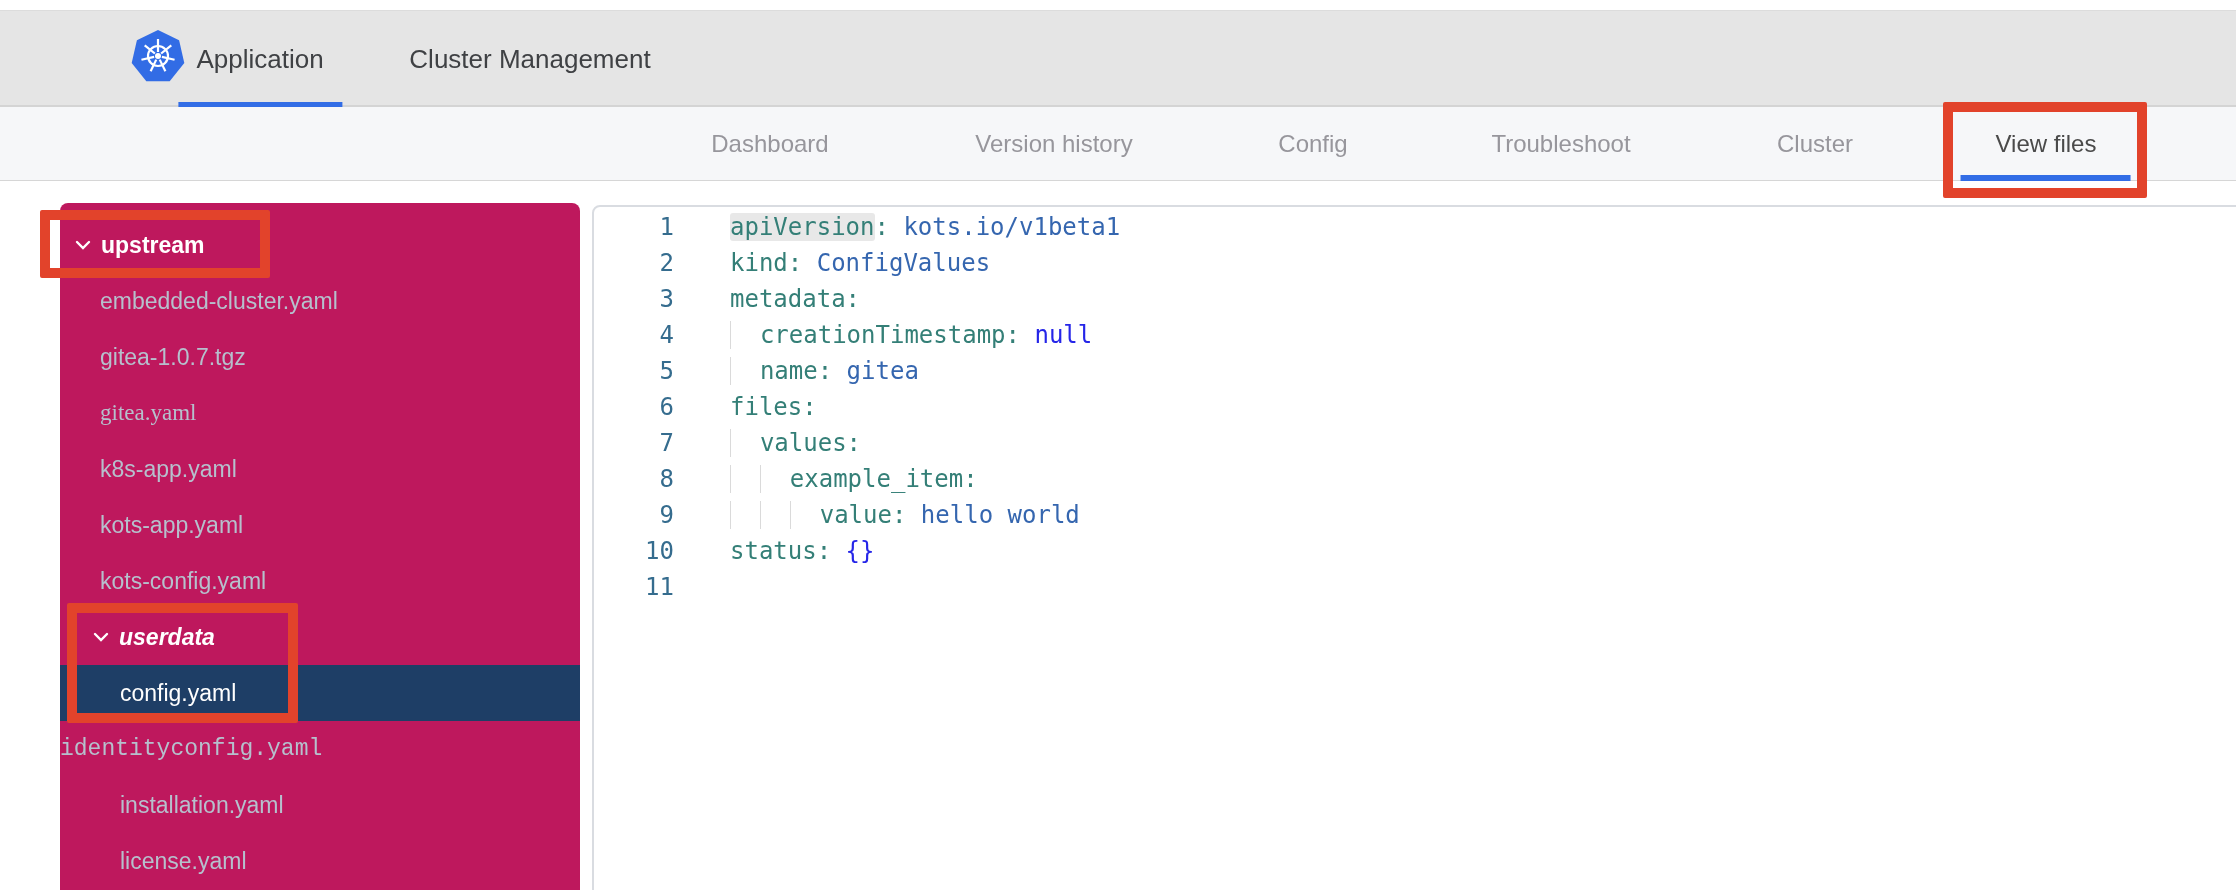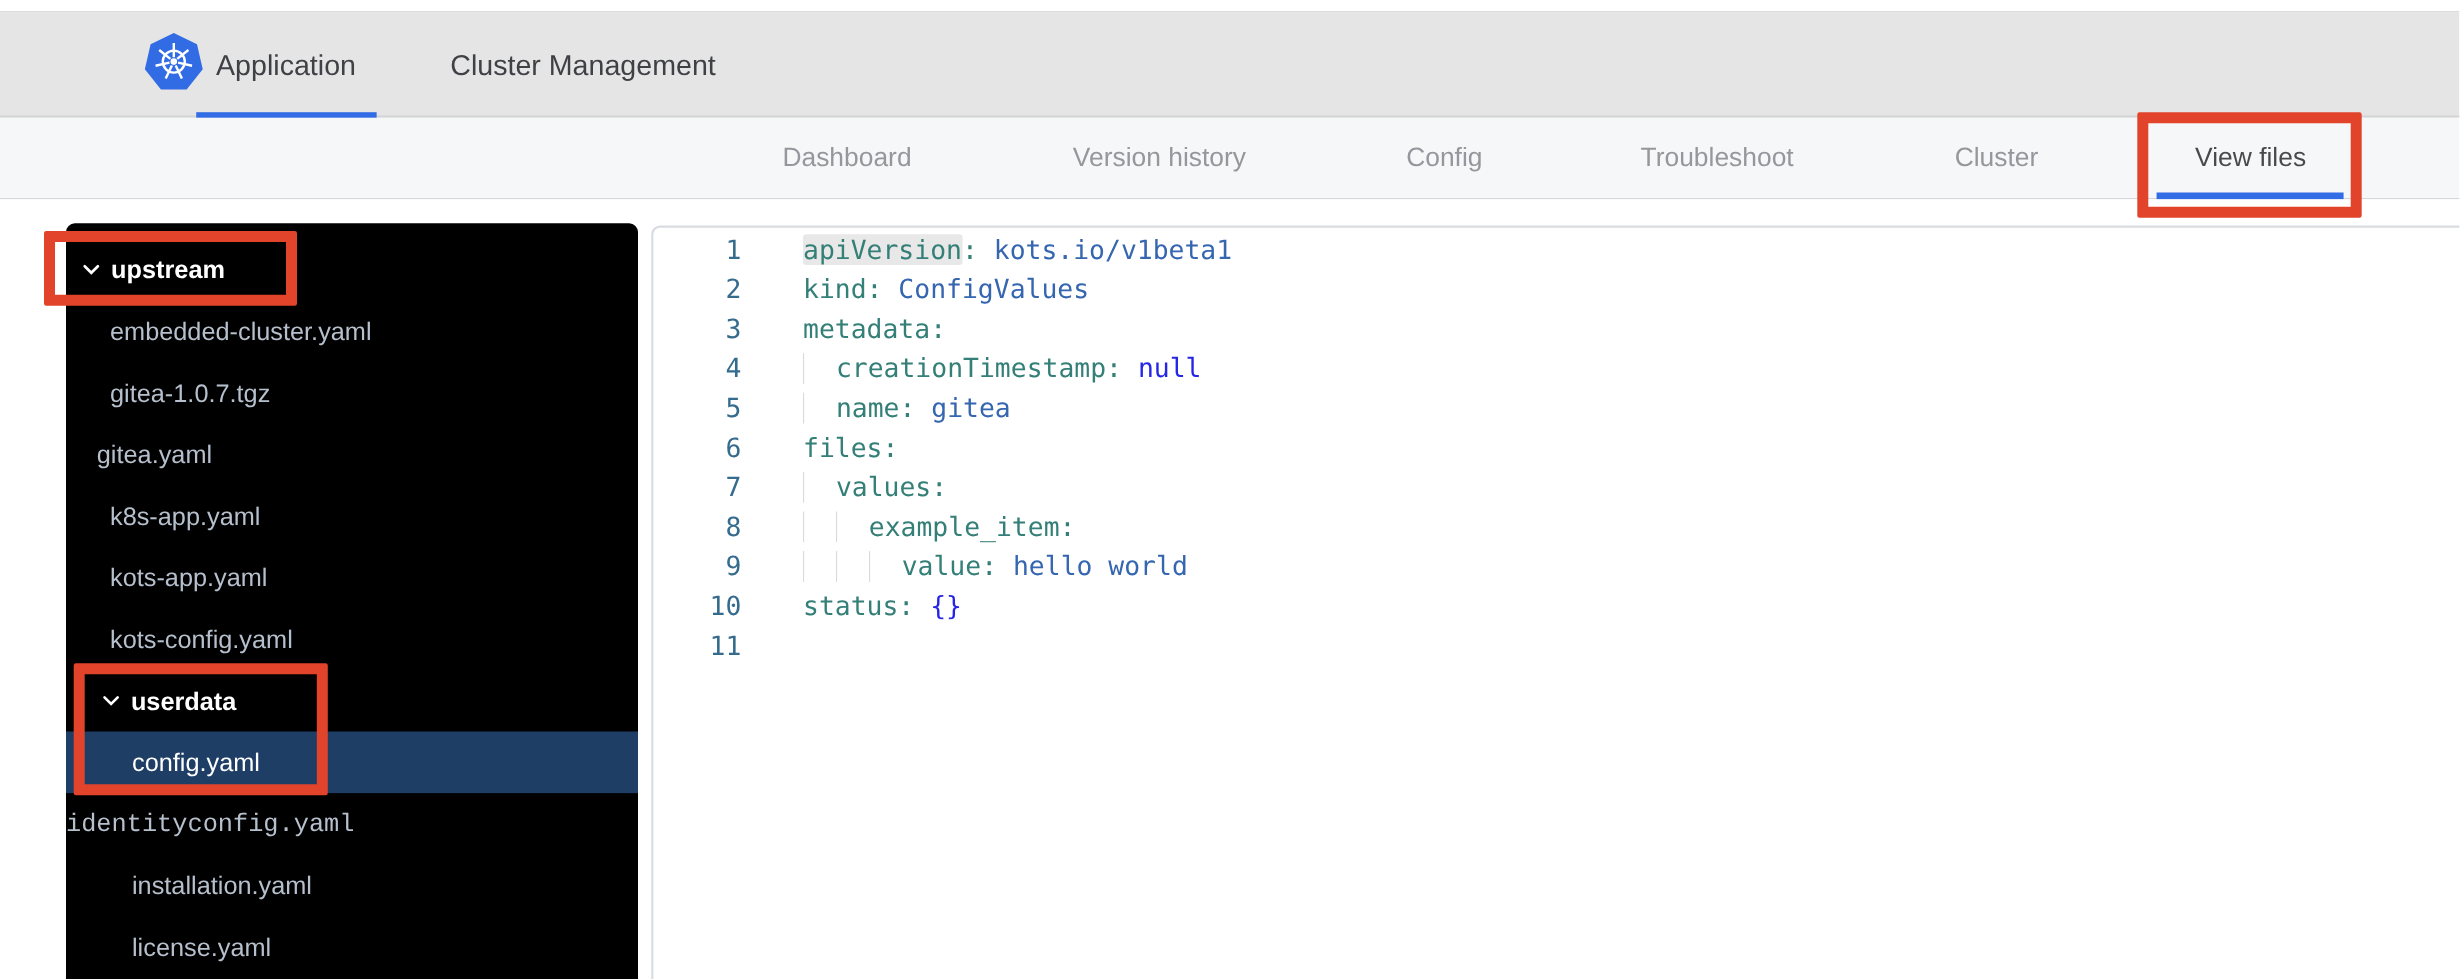--- a/index.html
+++ b/index.html
@@ -92,46 +92,46 @@
       </div>
       <div class="sub-tab" style="left: 1815px;">
         <span>Cluster</span>
       </div>
       <div class="sub-tab active" style="left: 2046px;">
         <span>View files</span>
         <div class="tab-underline" style="background: rgb(50, 109, 230);"></div>
       </div>
     </nav>
 
-  <aside class="sidebar" id="file-tree" style="background: #000000;">
+  <aside class="sidebar" id="file-tree" style="background: #be185d;">
       <div class="tree-row folder" style="padding-left: 15px;">
         <svg viewBox="0 0 16 10" width="16" height="10" class="chev">
           <polyline points="2,2 8,8 14,2" fill="none" stroke="#ffffff" stroke-width="2.4" stroke-linecap="round"></polyline>
         </svg>
         <span style="margin-left: 10px;">upstream</span>
       </div>
       <div class="tree-row file" style="padding-left: 40px;">
         <span>embedded-cluster.yaml</span>
       </div>
       <div class="tree-row file" style="padding-left: 40px;">
         <span>gitea-1.0.7.tgz</span>
       </div>
-      <div class="tree-row file" style="padding-left: 28px;">
+      <div class="tree-row file" style="padding-left: 40px; font-family: Liberation Serif, serif;">
         <span>gitea.yaml</span>
       </div>
       <div class="tree-row file" style="padding-left: 40px;">
         <span>k8s-app.yaml</span>
       </div>
       <div class="tree-row file" style="padding-left: 40px;">
         <span>kots-app.yaml</span>
       </div>
       <div class="tree-row file" style="padding-left: 40px;">
         <span>kots-config.yaml</span>
       </div>
-      <div class="tree-row folder" style="padding-left: 33px;">
+      <div class="tree-row folder" style="padding-left: 33px; font-style: italic;">
         <svg viewBox="0 0 16 10" width="16" height="10" class="chev">
           <polyline points="2,2 8,8 14,2" fill="none" stroke="#ffffff" stroke-width="2.4" stroke-linecap="round"></polyline>
         </svg>
         <span style="margin-left: 10px;">userdata</span>
       </div>
       <div class="tree-row file selected" style="background: rgb(30, 62, 102); padding-left: 60px;">
         <span>config.yaml</span>
       </div>
       <div class="tree-row file" style=" font-family: Liberation Mono, monospace;">
         <span>identityconfig.yaml</span>

